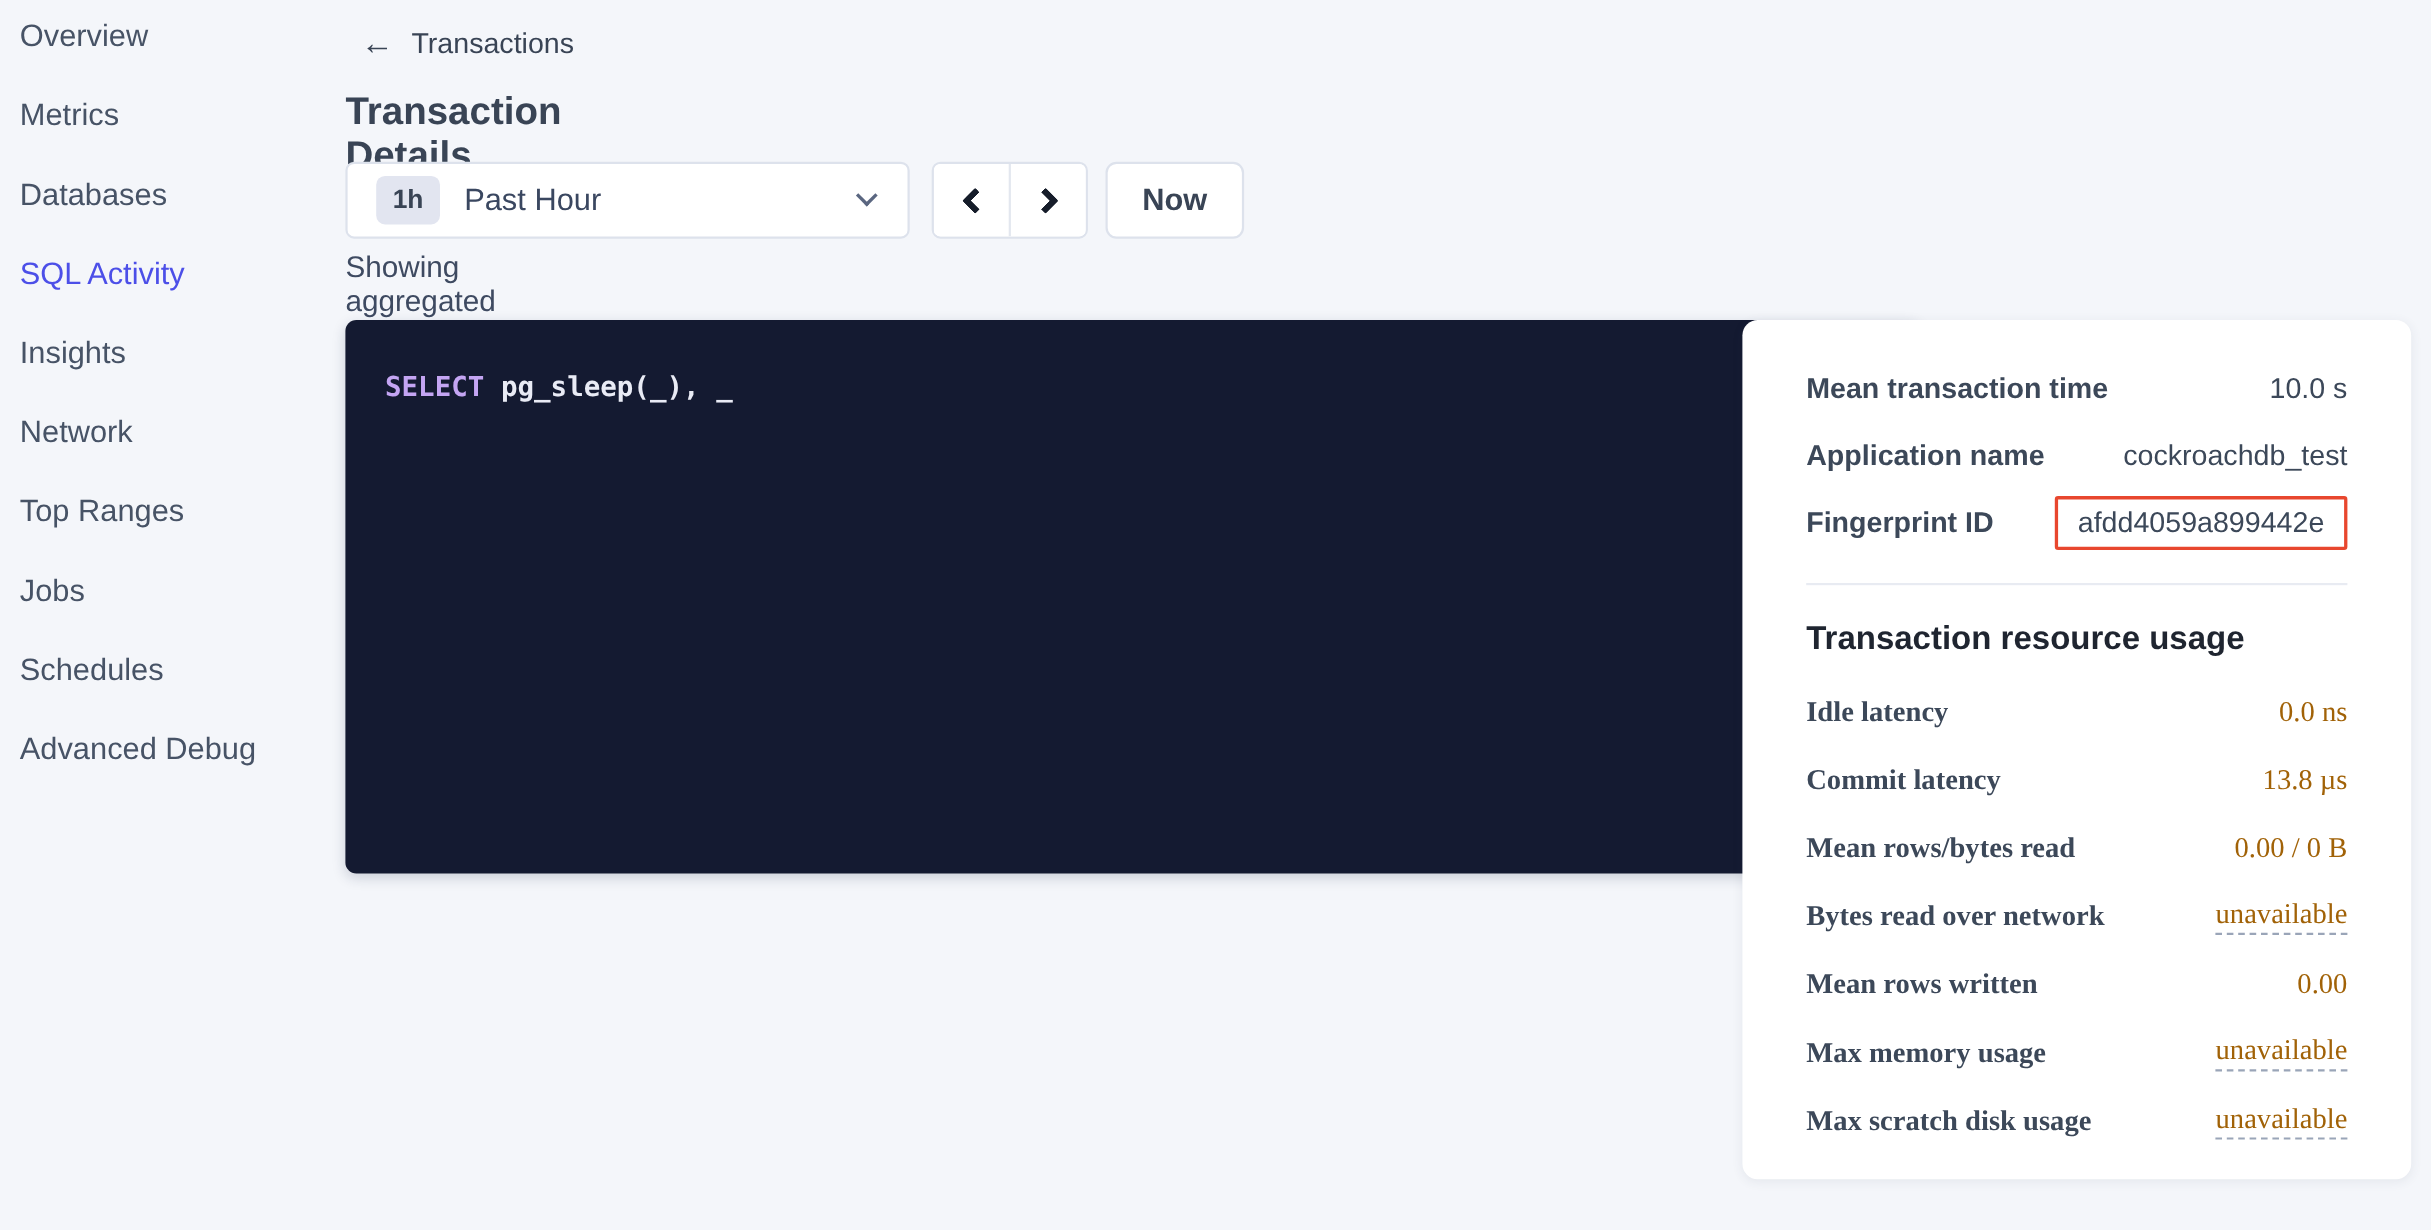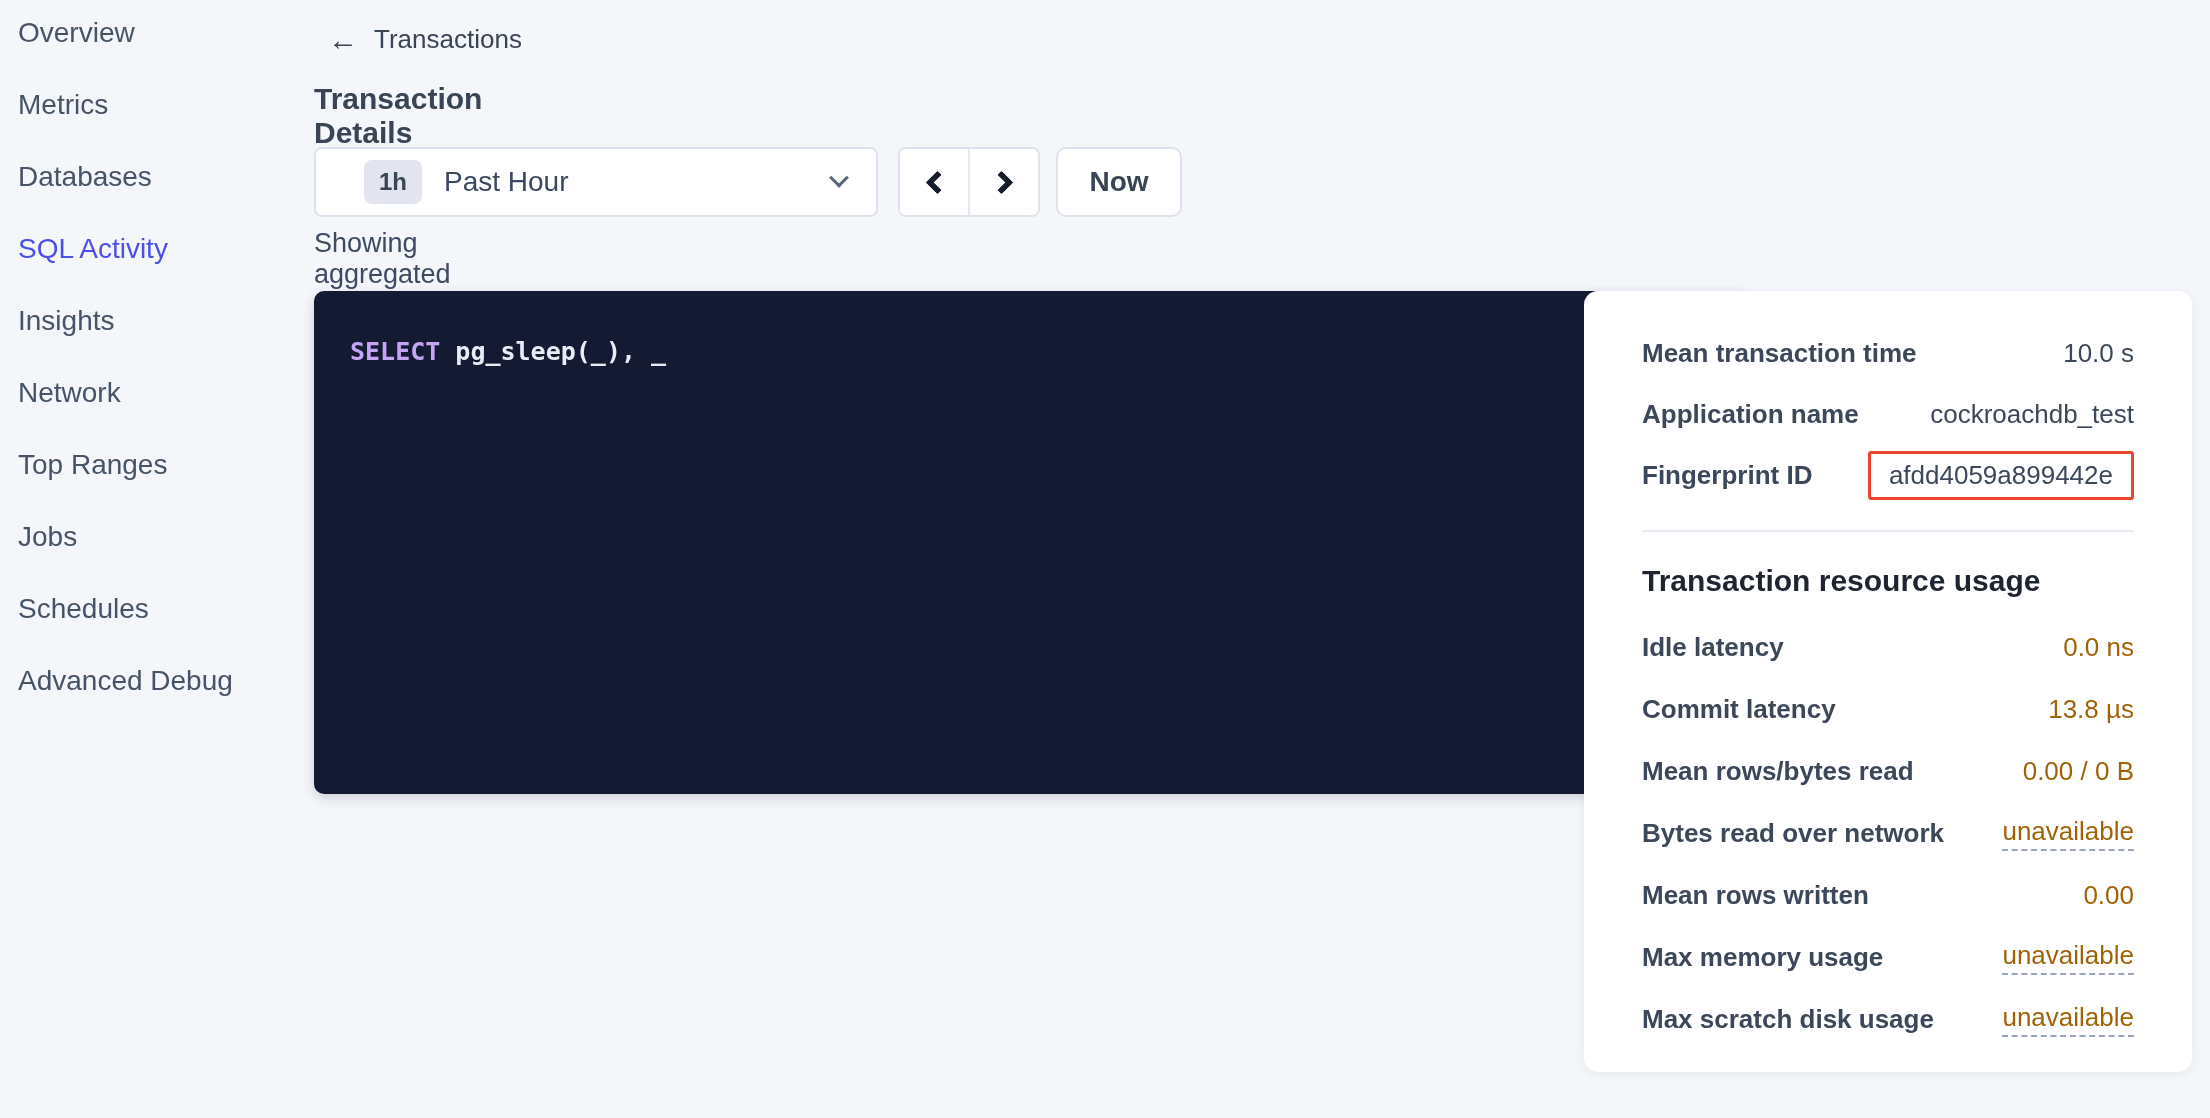--- a/index.html
+++ b/index.html
@@ -27,28 +27,28 @@
 
   .breadcrumb {
     position:absolute; left:14px; top:24px;
     display:flex; align-items:center; gap:16px;
     font-size:26px; color:#394455; cursor:pointer;
   }
   .breadcrumb .arrow { font-size:30px; line-height:30px; color:#394455; }
 
   .page-title {
     position:absolute; left:0; top:82px;
-    font-size:30px; font-weight:bold; color:#394455;
+    font-size:35px; font-weight:bold; color:#394455;
   }
 
   
   .controls { position:absolute; left:0; top:147px; display:flex; align-items:stretch; height:70px; }
   .dropdown {
-    width:564px; background:#fff; border:2px solid #dde2ec; border-radius:8px;
-    display:flex; align-items:center; cursor:pointer;padding-left:22px;
+    width:513px; background:#fff; border:2px solid #dde2ec; border-radius:8px;
+    display:flex; align-items:center; cursor:pointer;
   }
   .interval-badge {
     margin-left:26px; width:58px; height:44px; background:#e2e5f0; border-radius:8px;
     display:flex; align-items:center; justify-content:center;
     font-size:24px; font-weight:bold; color:#394455;
   }
   .dropdown .selected { margin-left:22px; font-size:28px; color:#3a4760; flex:1; }
   .chev-down {
     width:14px; height:14px; border-right:3px solid #5a6680; border-bottom:3px solid #5a6680;
     transform:rotate(45deg) translate(-3px,-3px); margin-right:30px;
@@ -104,21 +104,21 @@
   .kv-row .lbl { font-size:26px; font-weight:bold; color:#3c4859; }
   .kv-row .val { font-size:26px; color:#3c4859; }
   .val.highlight-box {
     border:3px solid #e8472e; border-radius:3px; padding:6px 18px;
   }
   .card hr { border:none; border-top:2px solid #e8ebf2; margin-top:24px; }
   .section-title {
     margin-top:32px; margin-bottom:18px;
     font-size:30px; font-weight:bold; color:#1f2530;
   }
-  .res-row { height:62px; display:flex; align-items:center; justify-content:space-between; }
+  .res-row { height:62px; display:flex; align-items:center; justify-content:space-between;font-family:Liberation Serif, serif; }
   .res-row .lbl { font-size:26px; font-weight:bold; color:#3c4859; }
   .res-row .val { font-size:26px; color:#a16207; }
   .val.tooltip { border-bottom:2px dashed #9aa5b8; padding-bottom:2px; cursor:help; }
 </style>
 </head>
 <body>
 
 <nav class="sidebar">
   <ul>
     <li>Overview</li>

